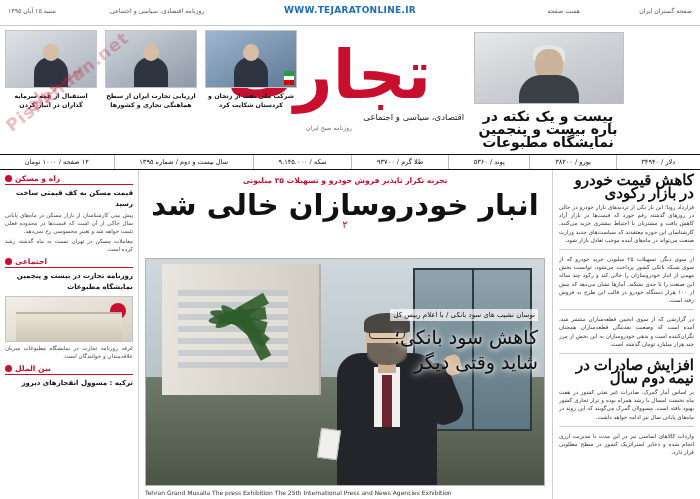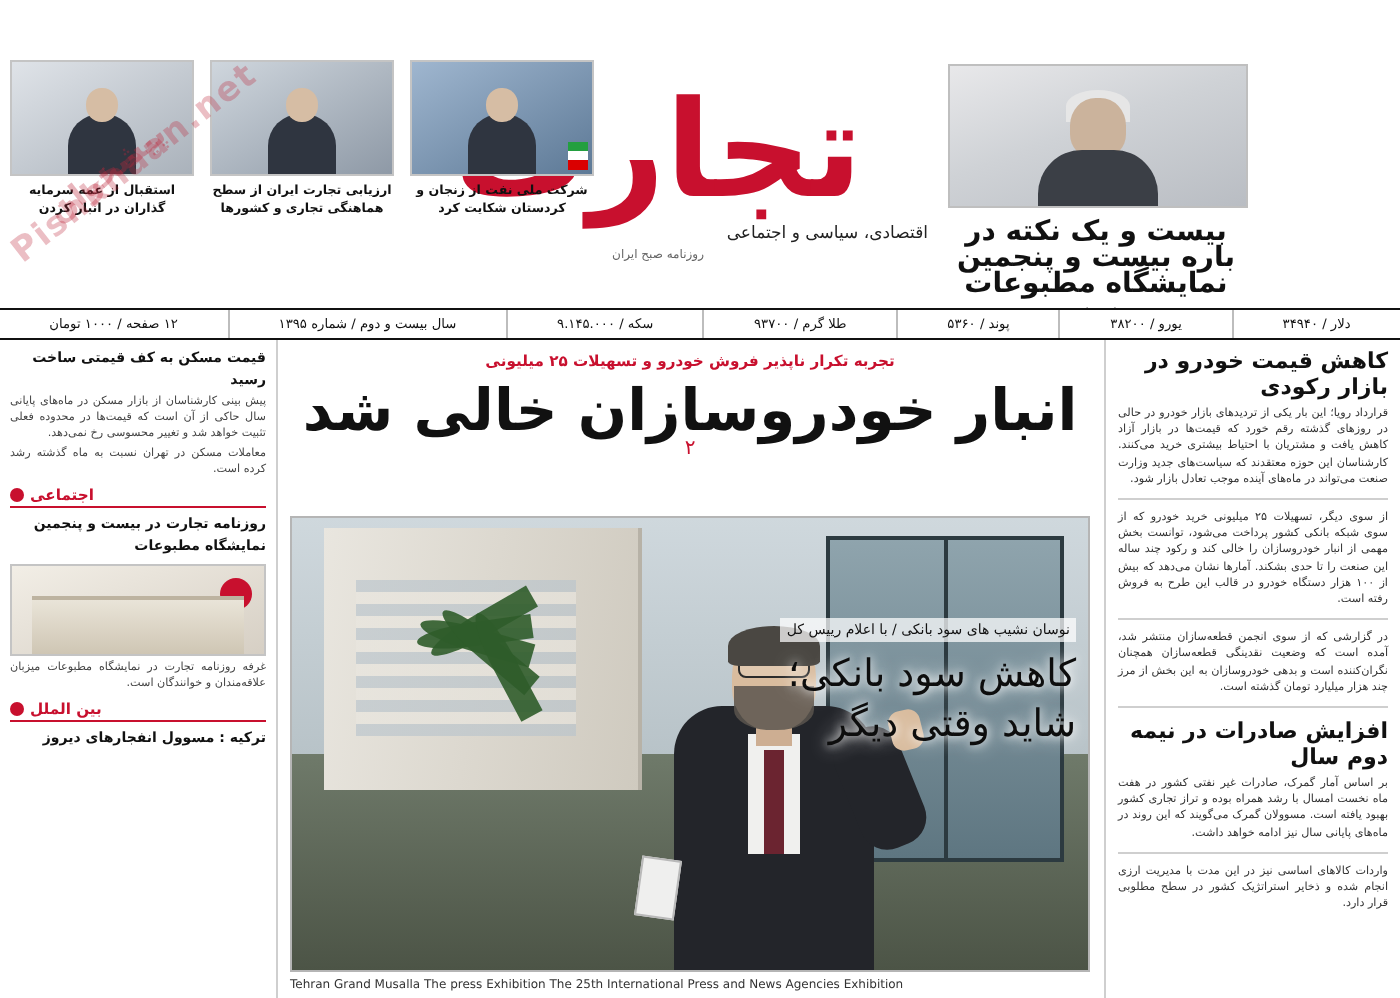--- a/index.html
+++ b/index.html
@@ -254,25 +254,26 @@
   
   #col-right {
     position: absolute;
     right: 0; top: 0;
     width: 148px;
     height: 329px;
     padding: 4px 6px;
     border-left: 1px solid #cfcfcf;
   }
   .art-h {
-    font-size: 11px;
+    font-size: 15px;
     font-weight: bold;
     color: #111;
     line-height: 13px;
     margin-bottom: 3px;
+    font-family: Liberation Serif, serif;
   }
   .body-txt {
     font-size: 5.6px;
     line-height: 8.2px;
     color: #333;
     text-align: justify;
   }
   .rule { height:1px; background:#cfcfcf; margin: 5px 0; }
 
   
@@ -550,20 +551,27 @@
   }
 </style>
 </head>
 <body>
 
 <div id="page">
 
   <div id="watermark">Pishkhaan.net</div>
   <div id="watermark-fa">پیشخوان</div>
 
+  <div id="topstrip">
+    <div class="tl a">صفحه گستران ایران</div>
+    <div class="tl b">هشت صفحه</div>
+    <div class="site">WWW.TEJARATONLINE.IR</div>
+    <div class="tl d">روزنامه اقتصادی، سیاسی و اجتماعی</div>
+    <div class="tl c">شنبه ۱۵ آبان ۱۳۹۵</div>
+  </div>
 
   <div id="masthead">
 
     <div id="lead-portrait">
       <div class="ph">
         <div class="hair"></div>
         <div class="head"></div>
         <div class="body"></div>
       </div>
     </div>
@@ -667,20 +675,24 @@
       </div>
 
       <div id="main-caption">Tehran Grand Musalla
 The press Exhibition The
 25th International Press and News Agencies Exhibition</div>
     </div>
 
     <div id="col-left">
 
       <div class="sec">
+        <div class="sec-head">
+          <span class="dot"></span>
+          <span class="lbl">راه و مسکن</span>
+        </div>
         <div class="sec-item">قیمت مسکن به کف قیمتی ساخت رسید</div>
         <div class="sec-sub">پیش بینی کارشناسان از بازار مسکن در ماه‌های پایانی سال حاکی از آن است که قیمت‌ها در محدوده فعلی تثبیت خواهد شد و تغییر محسوسی رخ نمی‌دهد.</div>
         <div class="sec-sub">معاملات مسکن در تهران نسبت به ماه گذشته رشد کرده است.</div>
       </div>
 
       <div class="sec">
         <div class="sec-head">
           <span class="dot"></span>
           <span class="lbl">اجتماعی</span>
         </div>

